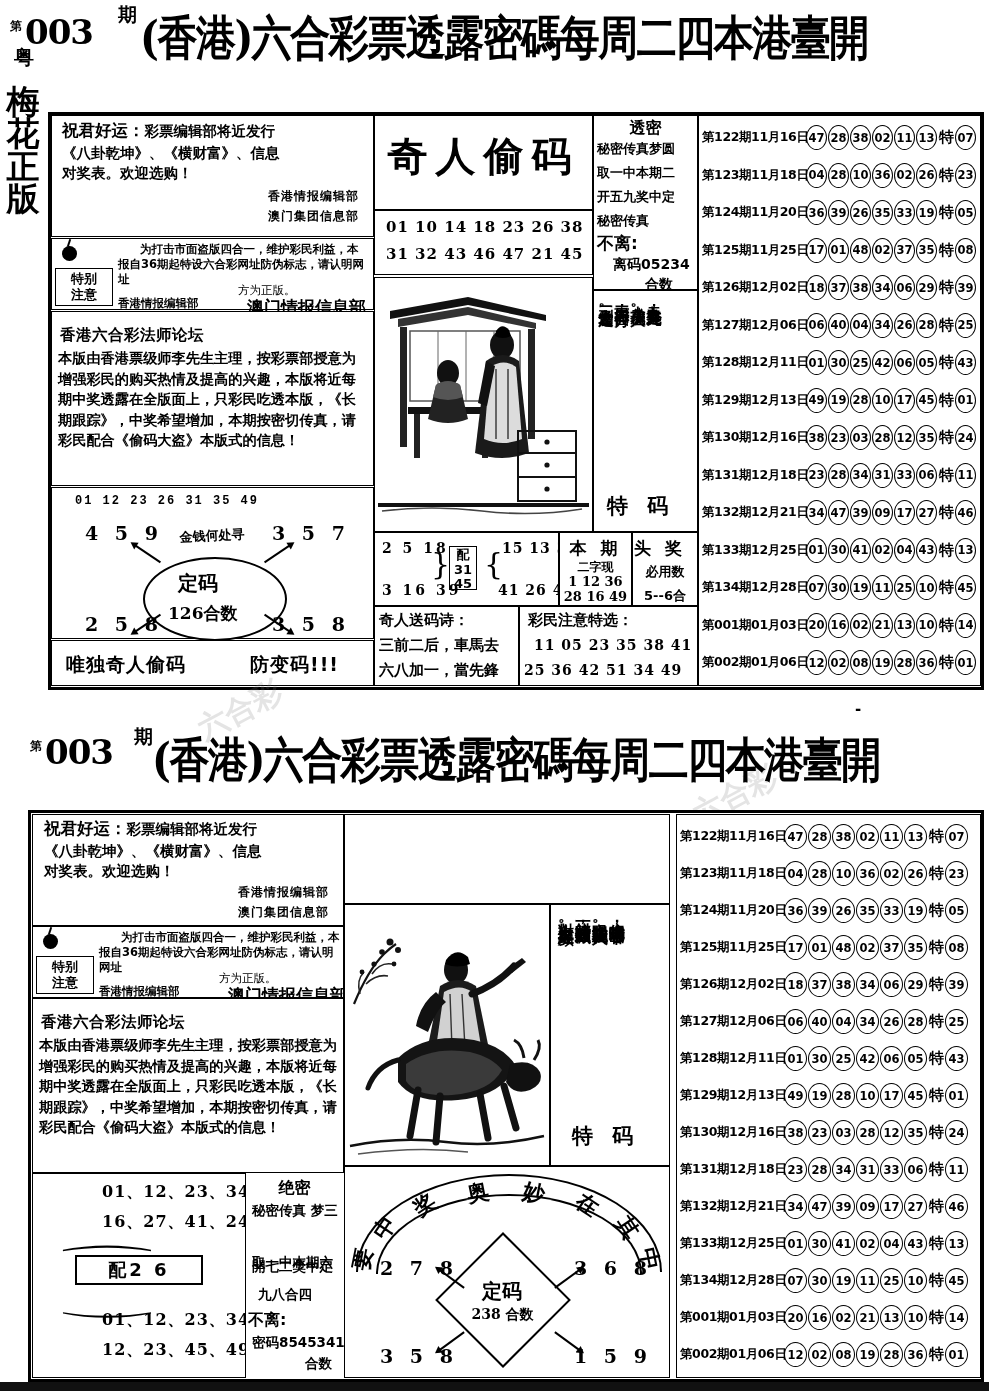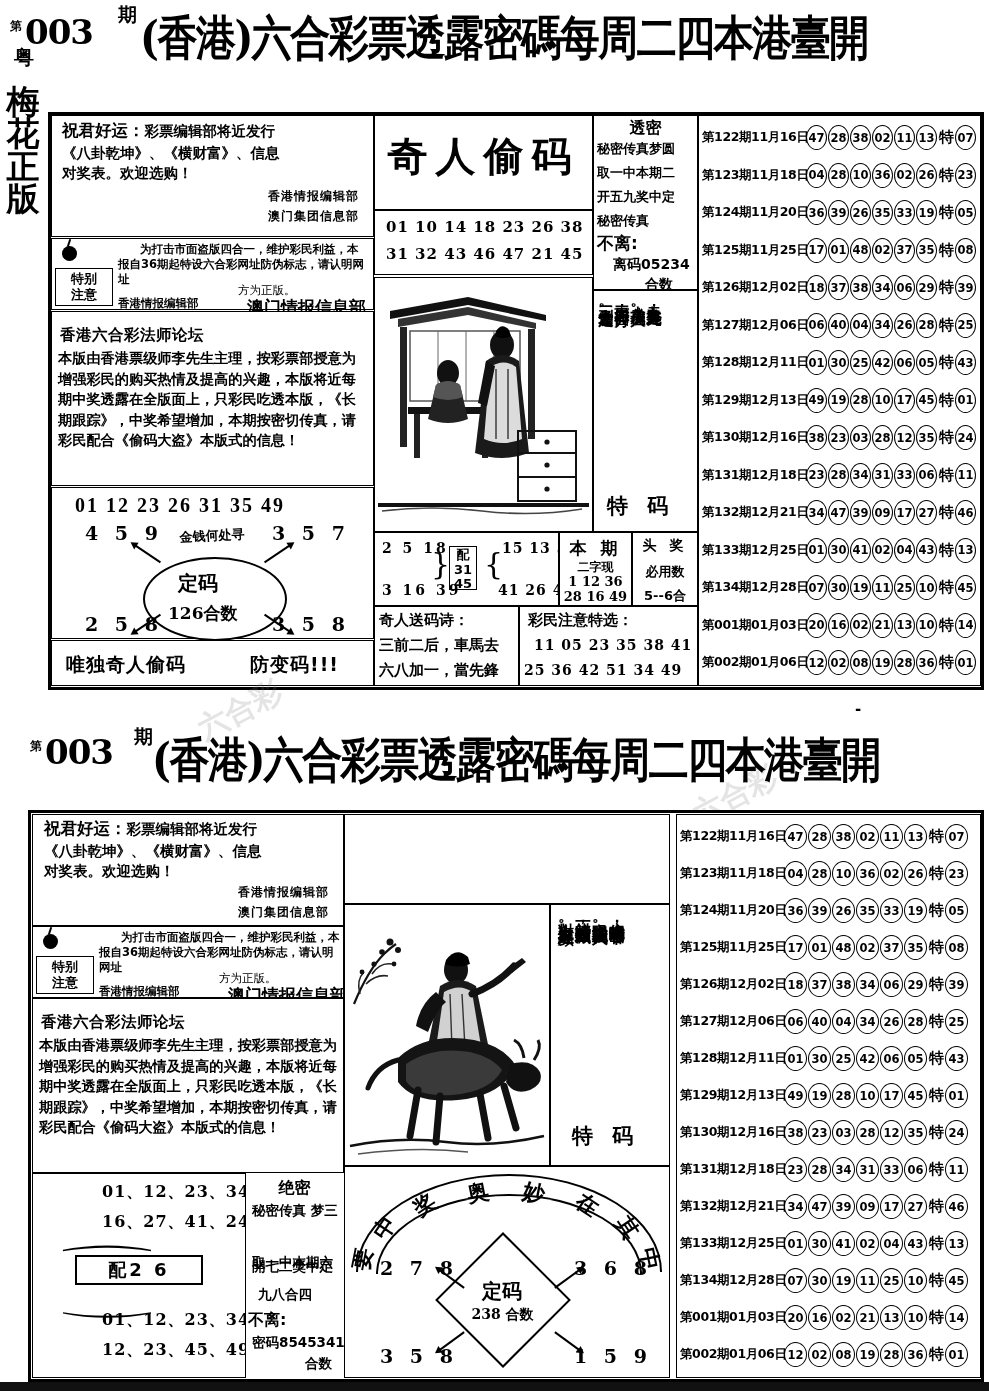--- a/index.html
+++ b/index.html
@@ -44,21 +44,21 @@
   .notice-body{position:absolute;font-size:11.5px;line-height:1.32;font-weight:bold;text-indent:22px;}
   .notice-l{position:absolute;font-size:11.5px;font-weight:bold;}
   .notice-r{position:absolute;font-size:17px;font-weight:bold;}
   .notice-zf{position:absolute;font-size:11.5px;font-weight:normal;}
 
   
   .forum-h{position:absolute;font-size:15.5px;font-weight:bold;letter-spacing:0.5px;}
   .forum-b{position:absolute;font-size:14.2px;line-height:1.45;font-weight:bold;}
 
   
-  .numrow{position:absolute;font-size:20px;font-weight:bold;font-family:Liberation Serif, serif;letter-spacing:2px;}
+  .numrow{position:absolute;font-size:12px;font-weight:bold;font-family:Liberation Mono, monospace;letter-spacing:2px;}
 
   
   .ellipse{position:absolute;border:2px solid #000;border-radius:50%;background:#fff;}
   .ell-label{position:absolute;font-size:20px;font-weight:bold;}
   .ell-sub{position:absolute;font-size:17px;font-weight:bold;font-family:"DejaVu Serif",serif;}
   .corner-num{position:absolute;font-size:19px;font-weight:bold;font-family:"DejaVu Serif",serif;letter-spacing:5px;}
   .arc-text{position:absolute;font-size:13px;font-weight:bold;}
   .arrow{position:absolute;width:30px;height:2px;background:#000;}
   .arrow:after{content:"";position:absolute;width:0;height:0;border-left:7px solid #000;border-top:4px solid transparent;border-bottom:4px solid transparent;right:-6px;top:-3px;}
 
@@ -270,21 +270,21 @@
     <div class="st" style="left:502px;top:540px;letter-spacing:1px;">15 13 35</div>
     <div class="st" style="left:498px;top:582px;letter-spacing:1px;">41 26 48</div>
 
     <div class="bx" style="left:559px;top:532px;width:73px;height:74px;"></div>
     <div class="st-cn" style="left:563px;top:537px;width:65px;text-align:center;font-size:17px;letter-spacing:4px;">本 期</div>
     <div class="st-cn" style="left:563px;top:559px;width:65px;text-align:center;font-size:12px;">二字现</div>
     <div class="st" style="left:563px;top:574px;width:65px;text-align:center;font-size:13px;">1   12   36</div>
     <div class="st" style="left:563px;top:589px;width:65px;text-align:center;font-size:13px;">28  16 49</div>
 
     <div class="bx" style="left:632px;top:532px;width:66px;height:74px;"></div>
-    <div class="st-cn" style="left:634px;top:537px;width:62px;text-align:center;font-size:14px;letter-spacing:4px;">头 奖</div>
+    <div class="st-cn" style="left:634px;top:537px;width:62px;text-align:left;font-size:17px;letter-spacing:4px;">头 奖</div>
     <div class="st-cn" style="left:634px;top:563px;width:62px;text-align:center;font-size:13px;">必用数</div>
     <div class="st-cn" style="left:634px;top:587px;width:62px;text-align:center;font-size:13px;">5--6合</div>
 
     <div class="bx" style="left:374px;top:606px;width:145px;height:80px;"></div>
     <div class="poem2-h" style="left:379px;top:611px;">奇人送码诗：</div>
     <div class="poem2-l" style="left:379px;top:636px;">三前二后，車馬去</div>
     <div class="poem2-l" style="left:379px;top:661px;">六八加一，當先鋒</div>
 
     <div class="bx" style="left:519px;top:606px;width:179px;height:80px;"></div>
     <div class="sel-h" style="left:528px;top:611px;">彩民注意特选：</div>

